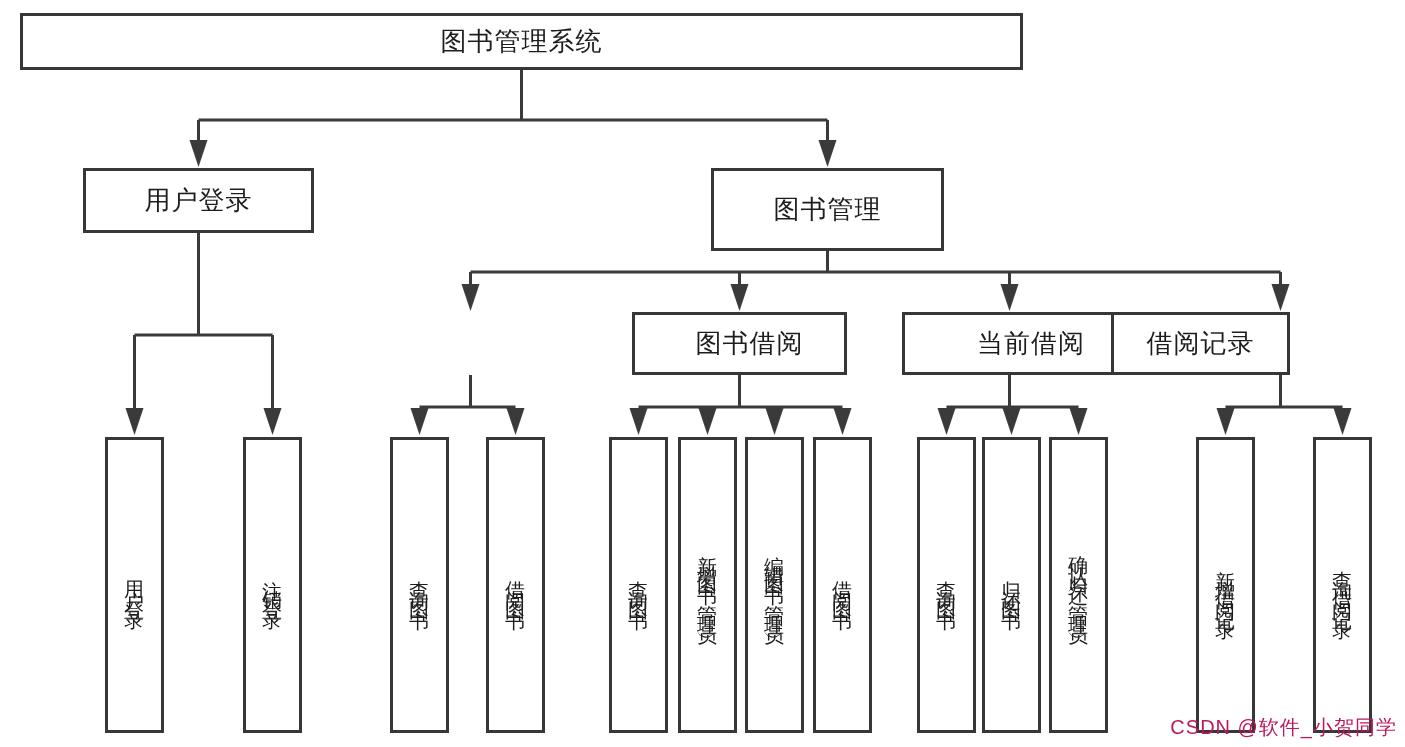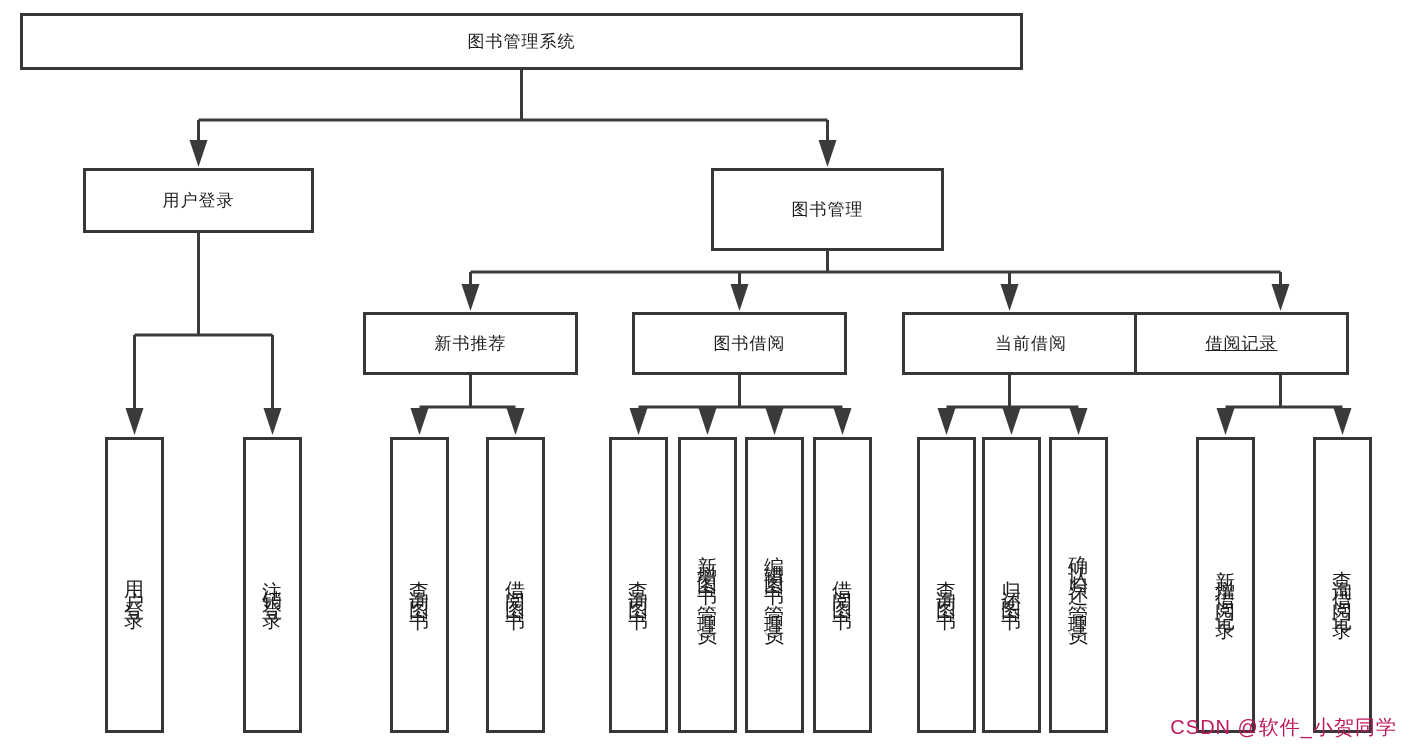--- a/index.html
+++ b/index.html
@@ -8,21 +8,21 @@
     font-family:"Liberation Sans", sans-serif; overflow:hidden;
   }
   .wires { position:absolute; left:0; top:0; pointer-events:none; }
   .wires path { stroke:#3a3a3a; stroke-width:3; fill:none; }
   .wires polygon { fill:#3a3a3a; stroke:none; }
   .node {
     position:absolute; box-sizing:border-box; background:#ffffff;
     border:3px solid #373737; color:#1d1d1d;
     display:flex; align-items:center; justify-content:center;
   }
-  .h-node { font-size:17px; letter-spacing:1px; }
+  .h-node { font-size:26px; letter-spacing:1px; }
   .v-node {
     writing-mode:vertical-rl; text-orientation:mixed;
     font-size:20px; letter-spacing:10px; line-height:1;
     top:437px; width:59px; height:296px;
   }
   .watermark {
     position:absolute; right:8px; bottom:6px;
     font-size:20px; color:#be185d; letter-spacing:1px; z-index:5;
   }
 </style>
@@ -79,24 +79,23 @@
       <polygon points="1225.5,435 1216.5,408 1234.5,408"></polygon>
       <polygon points="1342.5,435 1333.5,408 1351.5,408"></polygon>
     </g>
   </svg>
 
   <div class="node h-node" style="left:20px; top:13px; width:1003px; height:57px;">图书管理系统</div>
 
   <div class="node h-node" style="left:83px; top:168px; width:231px; height:65px;">用户登录</div>
   <div class="node h-node" style="left:711px; top:168px; width:233px; height:83px;">图书管理</div>
 
-  <div class="node h-node" style="left:363px; top:312px; width:215px; height:63px;">新书推荐</div>
   <div class="node h-node" style="left:632px; top:312px; width:215px; height:63px;padding-left:20px;">图书借阅</div>
   <div class="node h-node" style="left:902px; top:312px; width:258px; height:63px;">当前借阅</div>
-  <div class="node h-node" style="left:1134px; top:312px; width:215px; height:63px;text-decoration:underline;">借阅记录</div>
+  <div class="node h-node" style="left:1111px; top:312px; width:179px; height:63px;">借阅记录</div>
 
   <div class="node v-node" style="left:105px;">用户登录</div>
   <div class="node v-node" style="left:243px;">注销登录</div>
 
   <div class="node v-node" style="left:390px;">查询图书</div>
   <div class="node v-node" style="left:486px;">借阅图书</div>
 
   <div class="node v-node" style="left:609px;">查询图书</div>
   <div class="node v-node" style="left:678px;">新增图书（管理员）</div>
   <div class="node v-node" style="left:745px;">编辑图书（管理员）</div>

